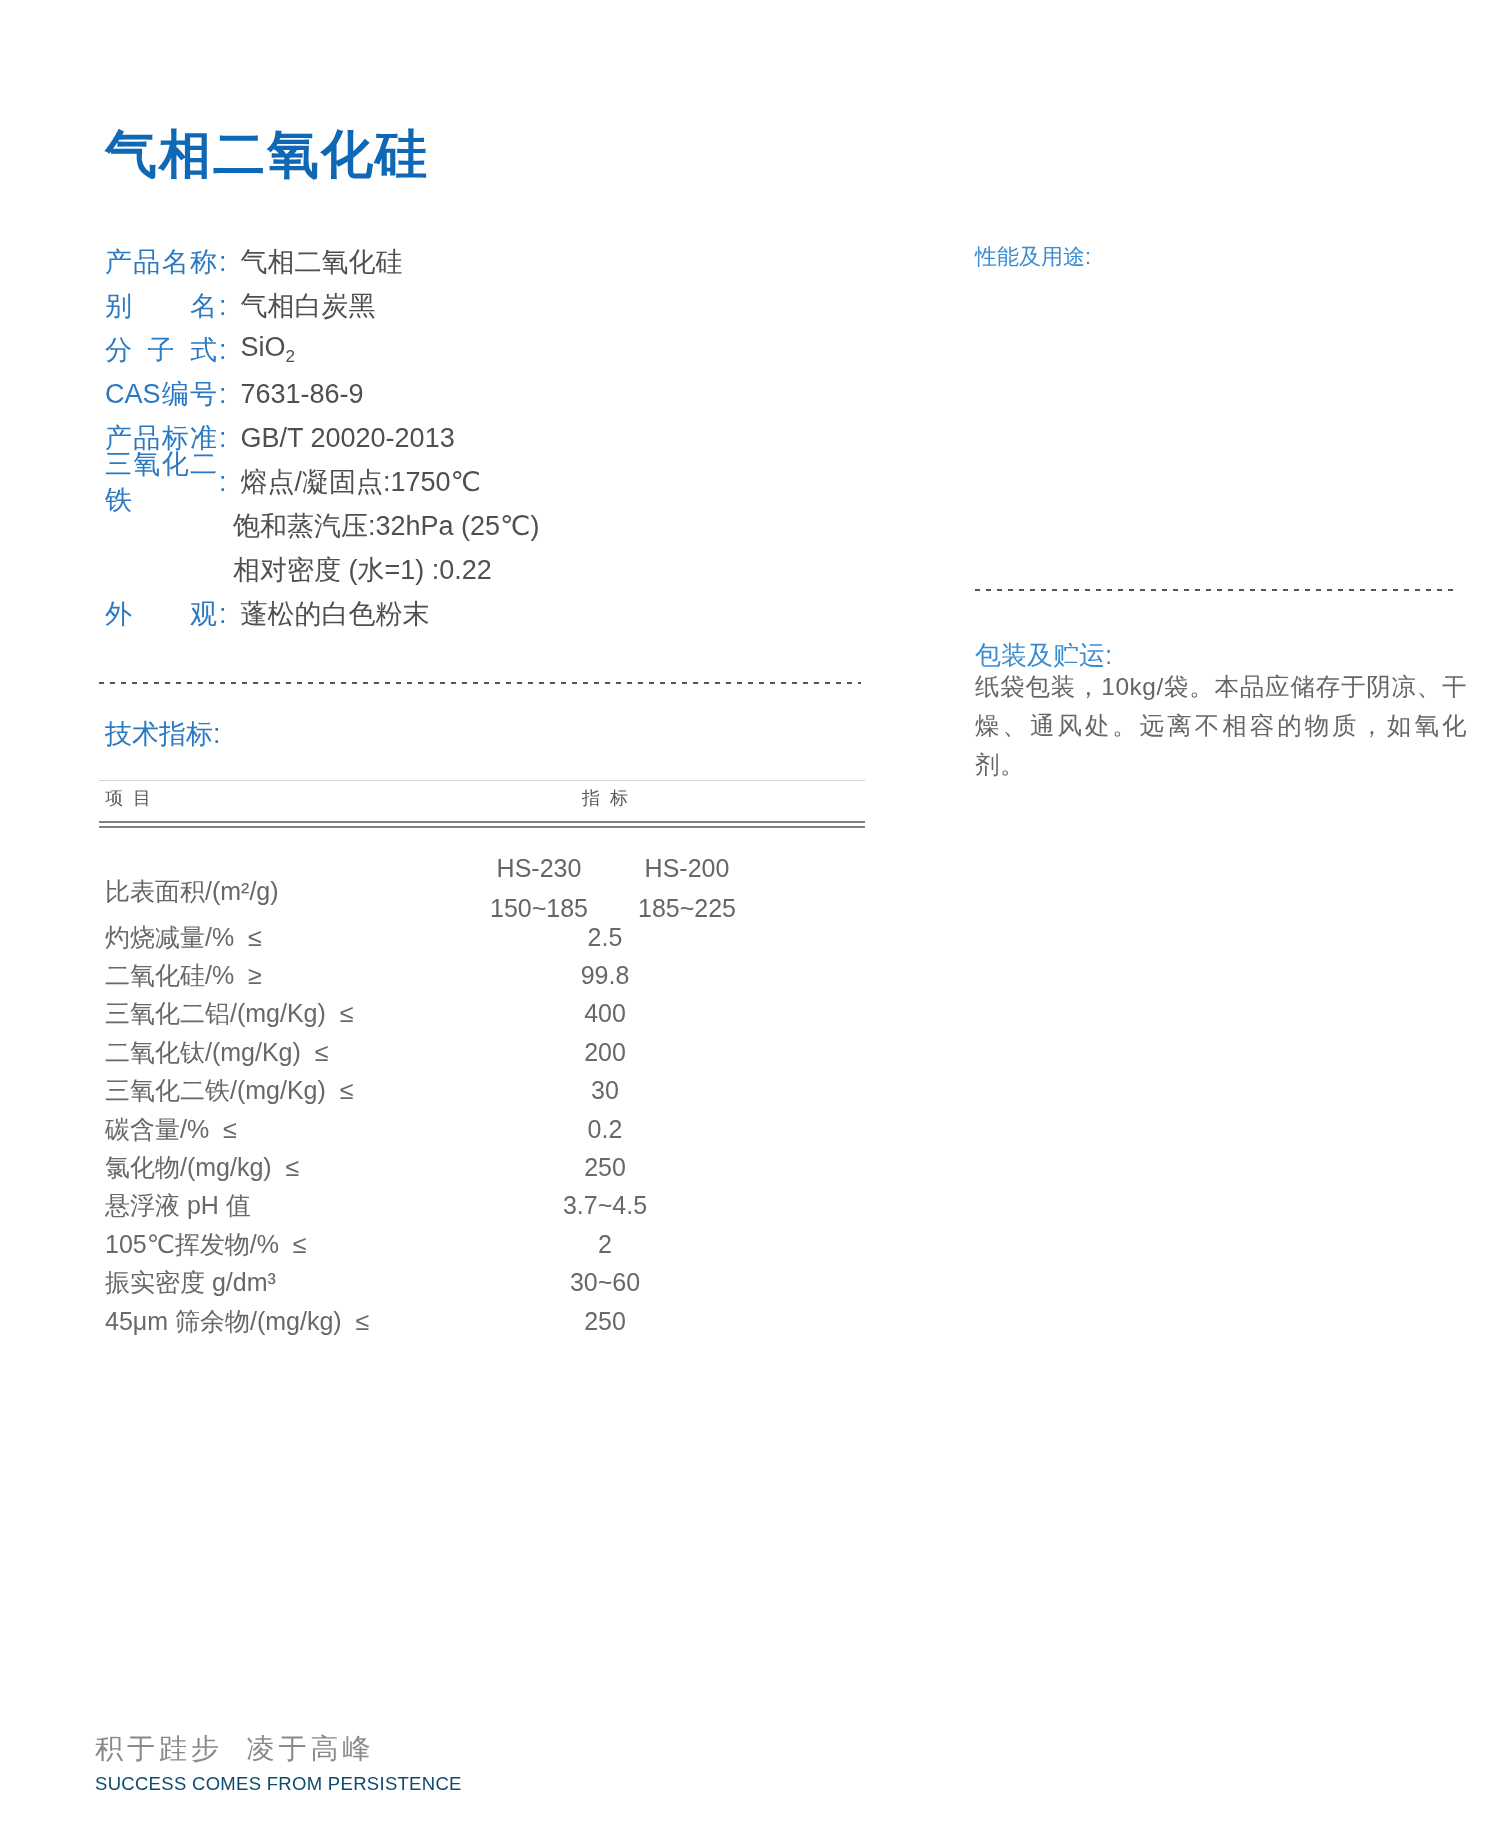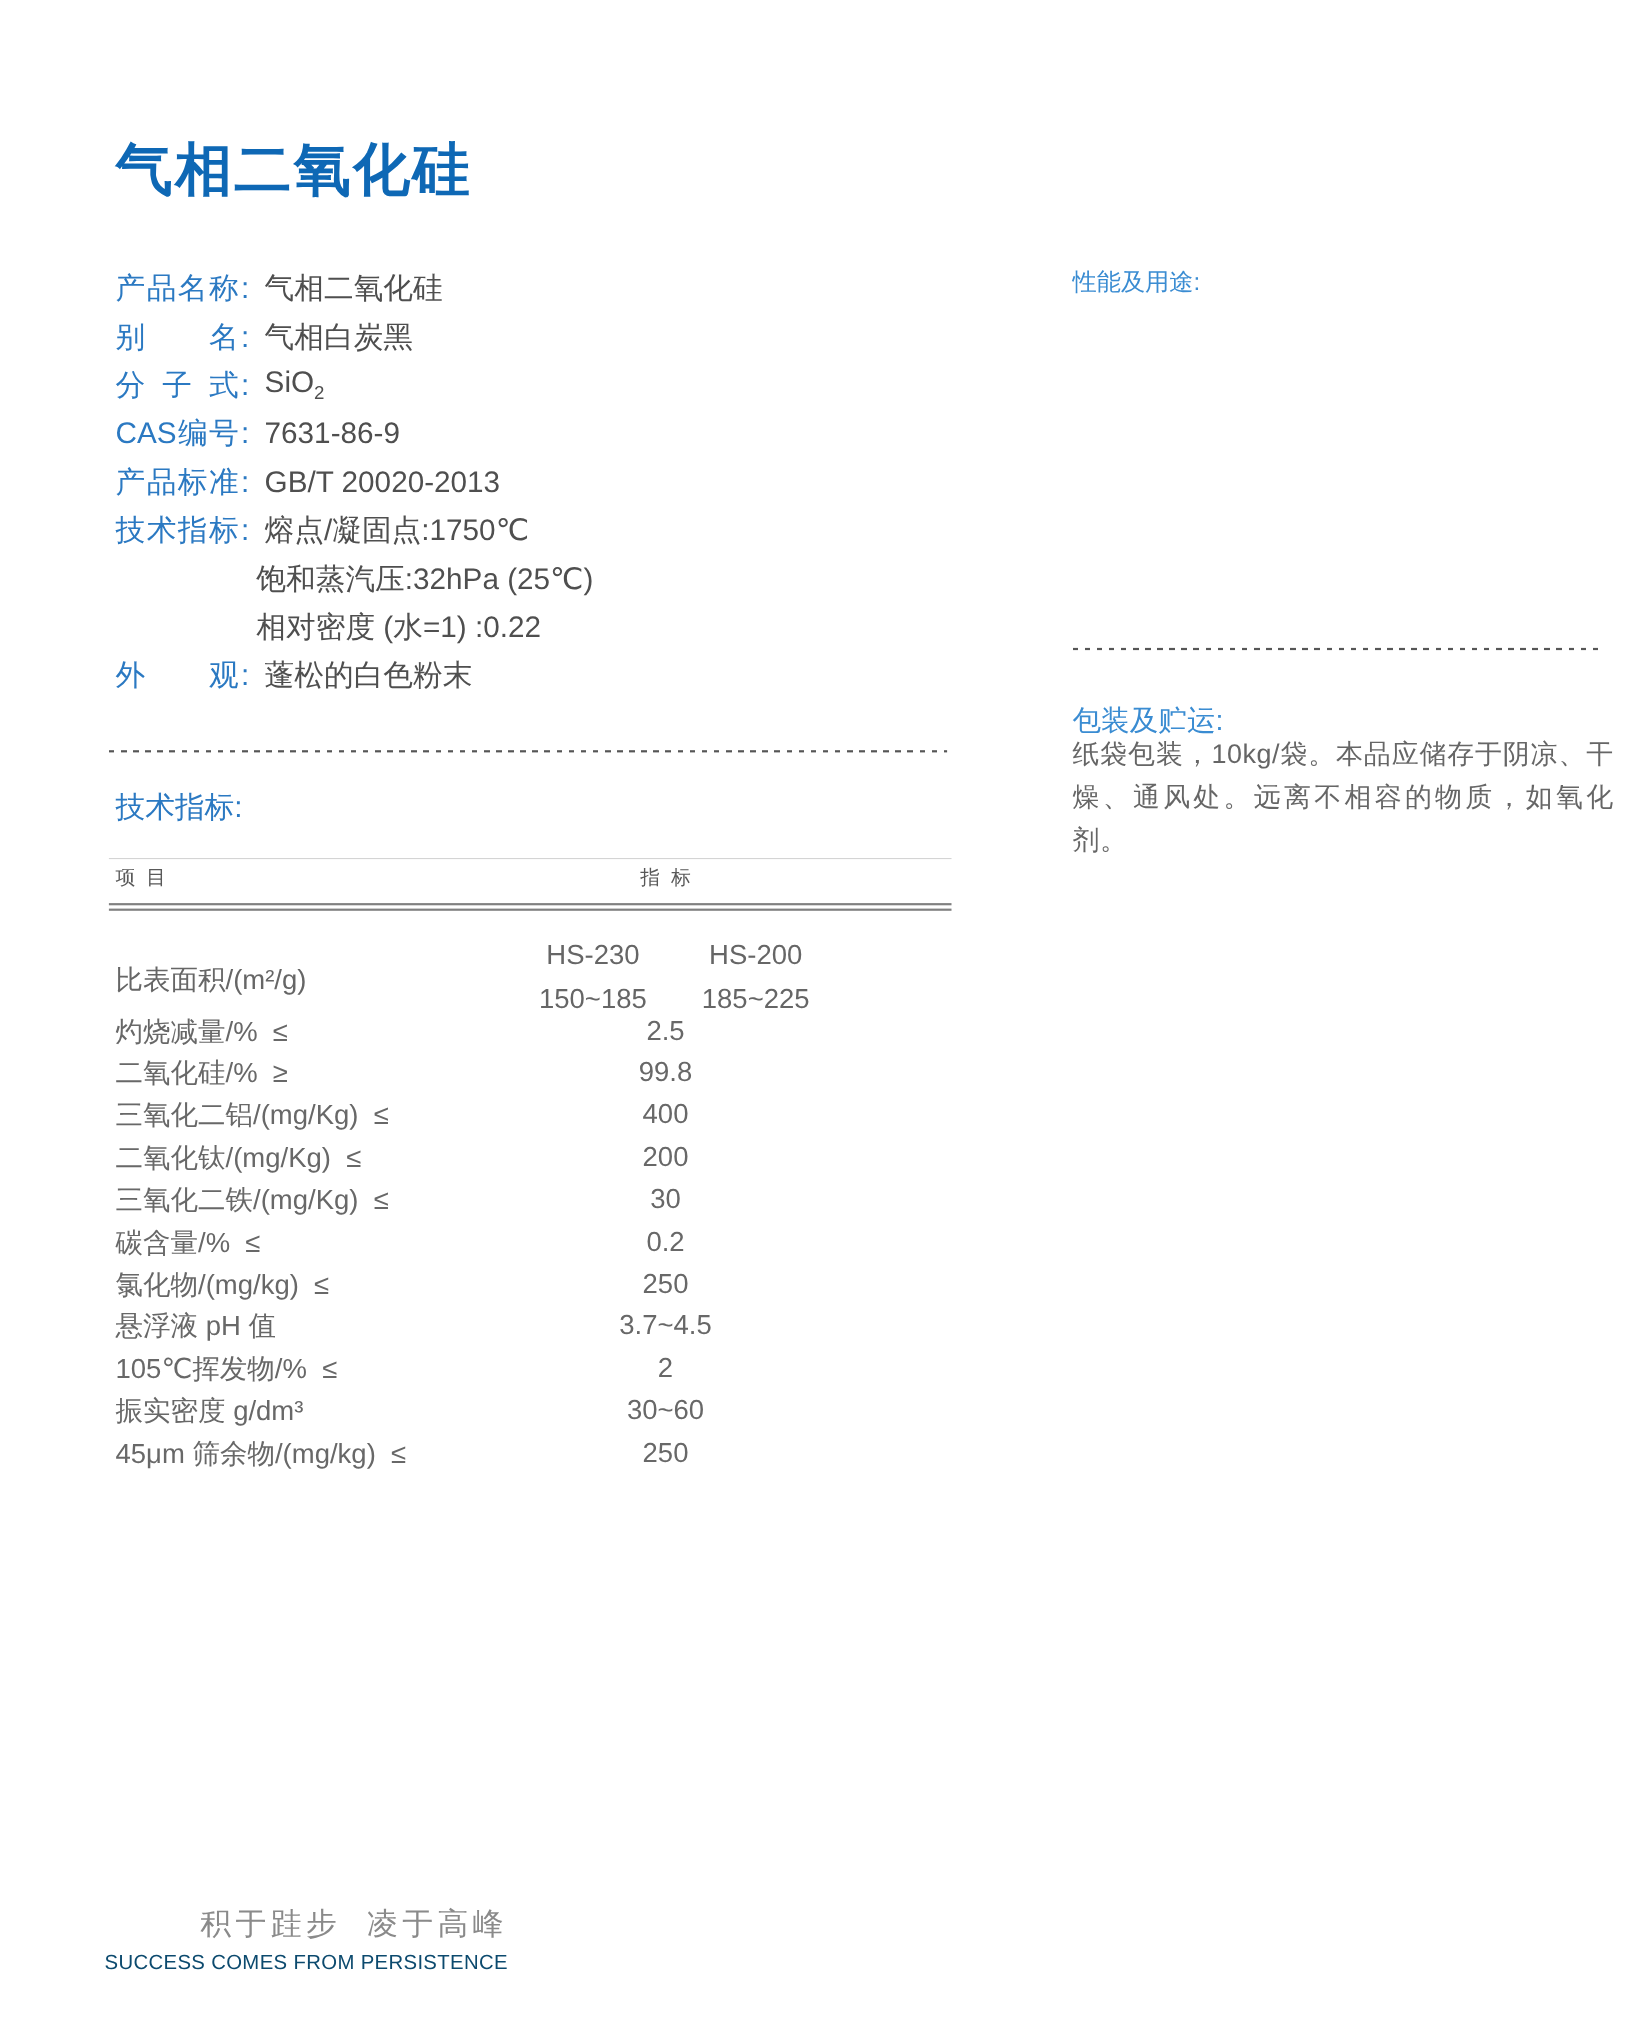--- a/index.html
+++ b/index.html
@@ -64,21 +64,21 @@
     font-size:24.5px;line-height:37px;color:#666666;text-align:justify;letter-spacing:0.5px;
   }
   .pack-title{position:absolute;left:975px;top:638px;font-size:26px;color:#3A8CD2;}
   .pack-body{
     position:absolute;left:975px;top:667px;width:492px;
     font-size:24.5px;line-height:39px;color:#666666;text-align:justify;letter-spacing:0.5px;
   }
 
   
   .footer{position:absolute;left:95px;top:1730px;color:#8D8D8D;}
-  .footer-cn{font-size:28px;letter-spacing:4px;color:#8A8A8A;text-align:right;}
+  .footer-cn{font-size:28px;letter-spacing:4px;color:#8A8A8A;}
   .footer-en{font-size:18.5px;letter-spacing:0.3px;color:#0c4a6e;margin-top:5px;}
 </style>
 </head>
 <body>
 
 <div class="page">
 
   <div class="doc-title">气相二氧化硅</div>
 
   <div class="info-block">
@@ -107,21 +107,21 @@
       <span class="info-value pre">7631-86-9</span>
     </div>
 
     <div class="info-row">
       <span class="info-label">产品标准</span>
         <span class="info-colon">:</span>
       <span class="info-value pre">GB/T 20020-2013</span>
     </div>
 
     <div class="info-row">
-      <span class="info-label">技术指标</span>
+      <span class="info-label">三氧化二铁</span>
         <span class="info-colon">:</span>
       <span class="info-value pre">熔点/凝固点:1750℃</span>
     </div>
 
     <div class="info-row">
       <span class="info-label"></span>
         <span class="info-colon"></span>
       <span class="info-value pre">饱和蒸汽压:32hPa (25℃)</span>
     </div>
 

